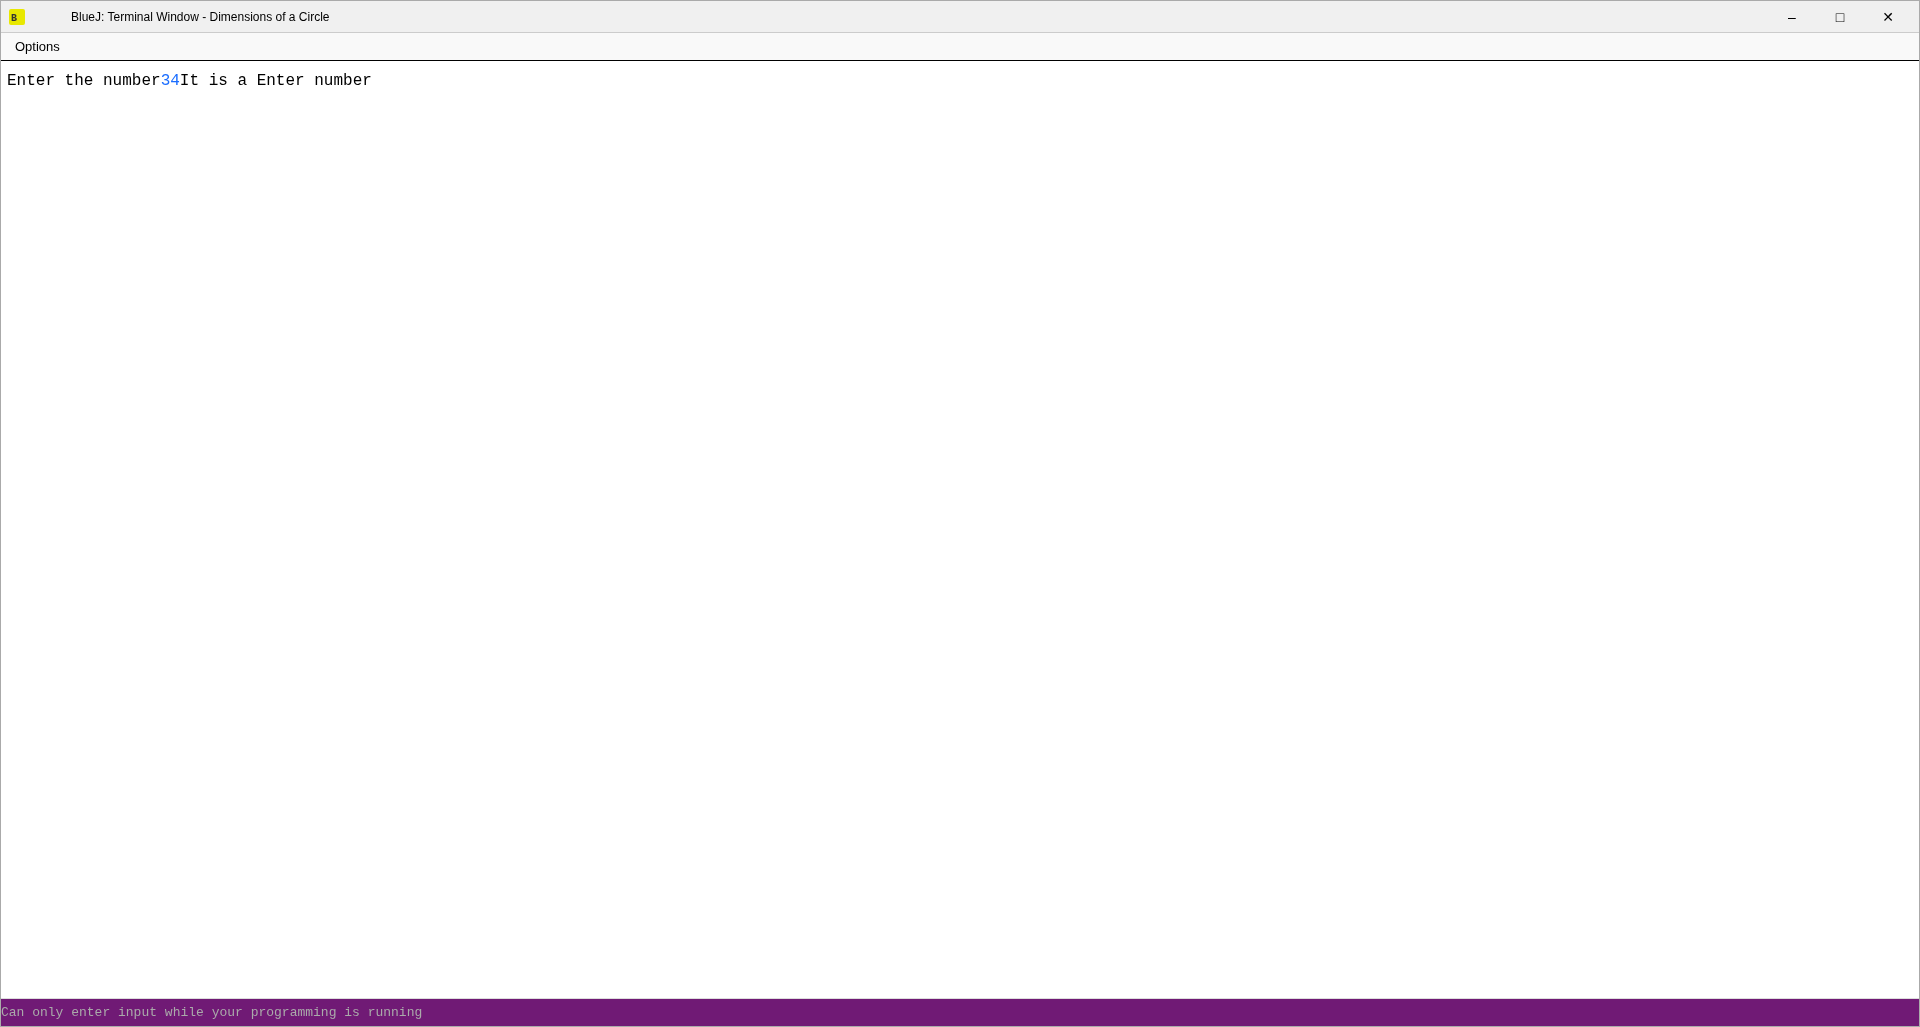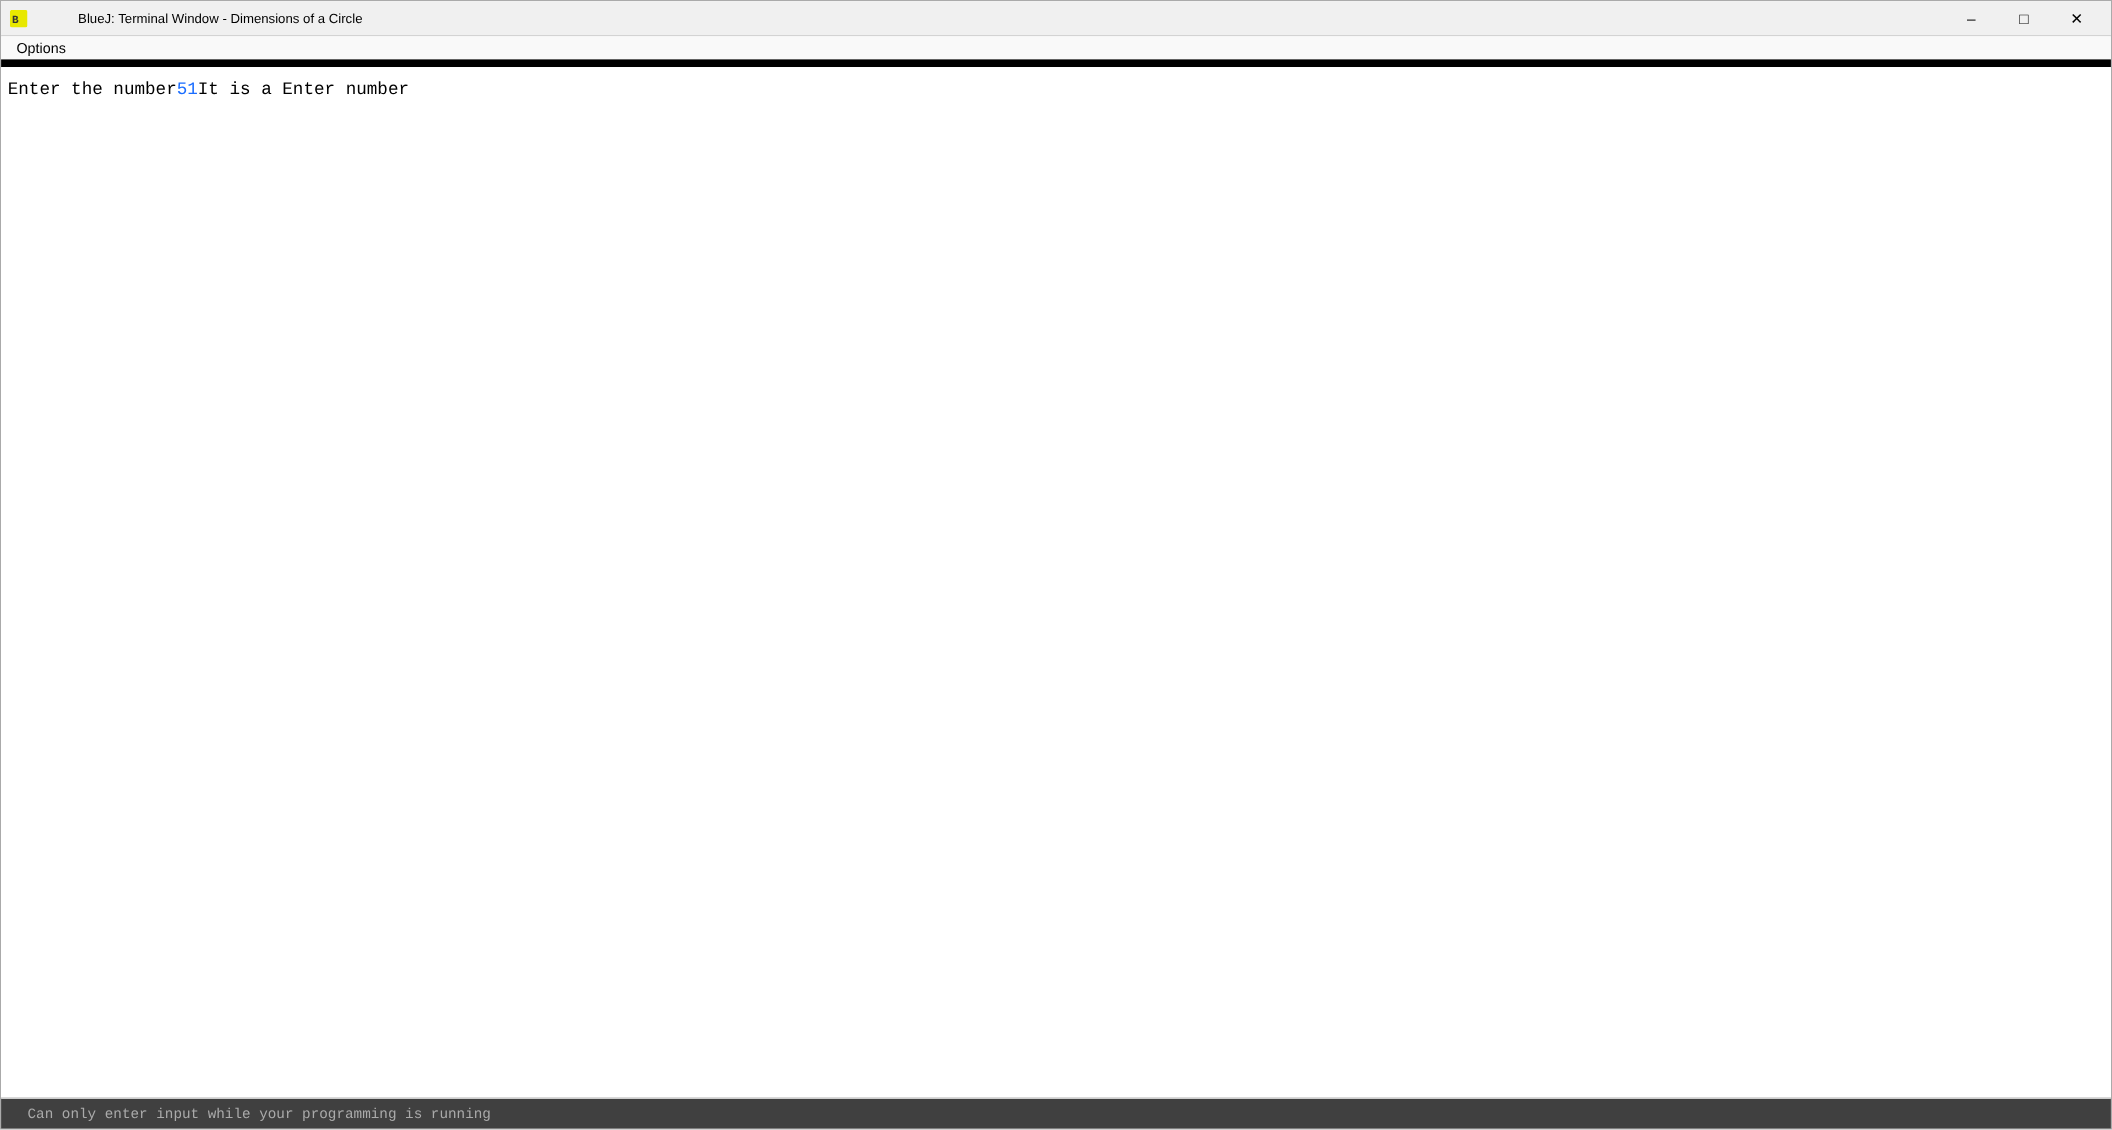--- a/index.html
+++ b/index.html
@@ -72,21 +72,21 @@
       background: transparent;
       border: none;
       cursor: pointer;
       font-size: 14px;
       color: #000;
     }
 
     .menu-bar {
       height: 28px;
       background: #f9f9f9;
-      border-bottom: 7px solid #000000;
+      border-bottom: 1px solid #000000;
       display: flex;
       align-items: center;
       padding: 0 4px;
     }
 
     .menu-item {
       font-family: 'Segoe UI', Arial, sans-serif;
       font-size: 13px;
       padding: 4px 10px;
       cursor: pointer;
@@ -109,25 +109,25 @@
       color: #000000;
       white-space: pre;
     }
 
     .terminal-line.blue {
       color: #1a6dff;
     }
 
     .status-bar {
       height: 28px;
-      background: #404040;
+      background: #701a75;
       border-top: 1px solid #ddd;
       display: flex;
       align-items: center;
-      padding: 0 24px;
+      padding: 0 0;
     }
 
     .status-text {
       font-family: 'Courier New', Courier, monospace;
       font-size: 13px;
       color: #aaaaaa;
     }
   </style>
 </head>
 <body>
@@ -151,21 +151,21 @@
       <button class="title-bar-btn close">✕</button>
     </div>
   </div>
 
   <div class="menu-bar">
     <div class="menu-item">Options</div>
   </div>
 
   <div class="terminal-area">
     <div class="terminal-line">Enter the number</div>
-    <div class="terminal-line blue">51</div>
+    <div class="terminal-line blue">34</div>
     <div class="terminal-line">It is a Enter number</div>
   </div>
 
   <div class="status-bar">
     <span class="status-text">Can only enter input while your programming is running</span>
   </div>
 
 </div>
 
 </body></html>

